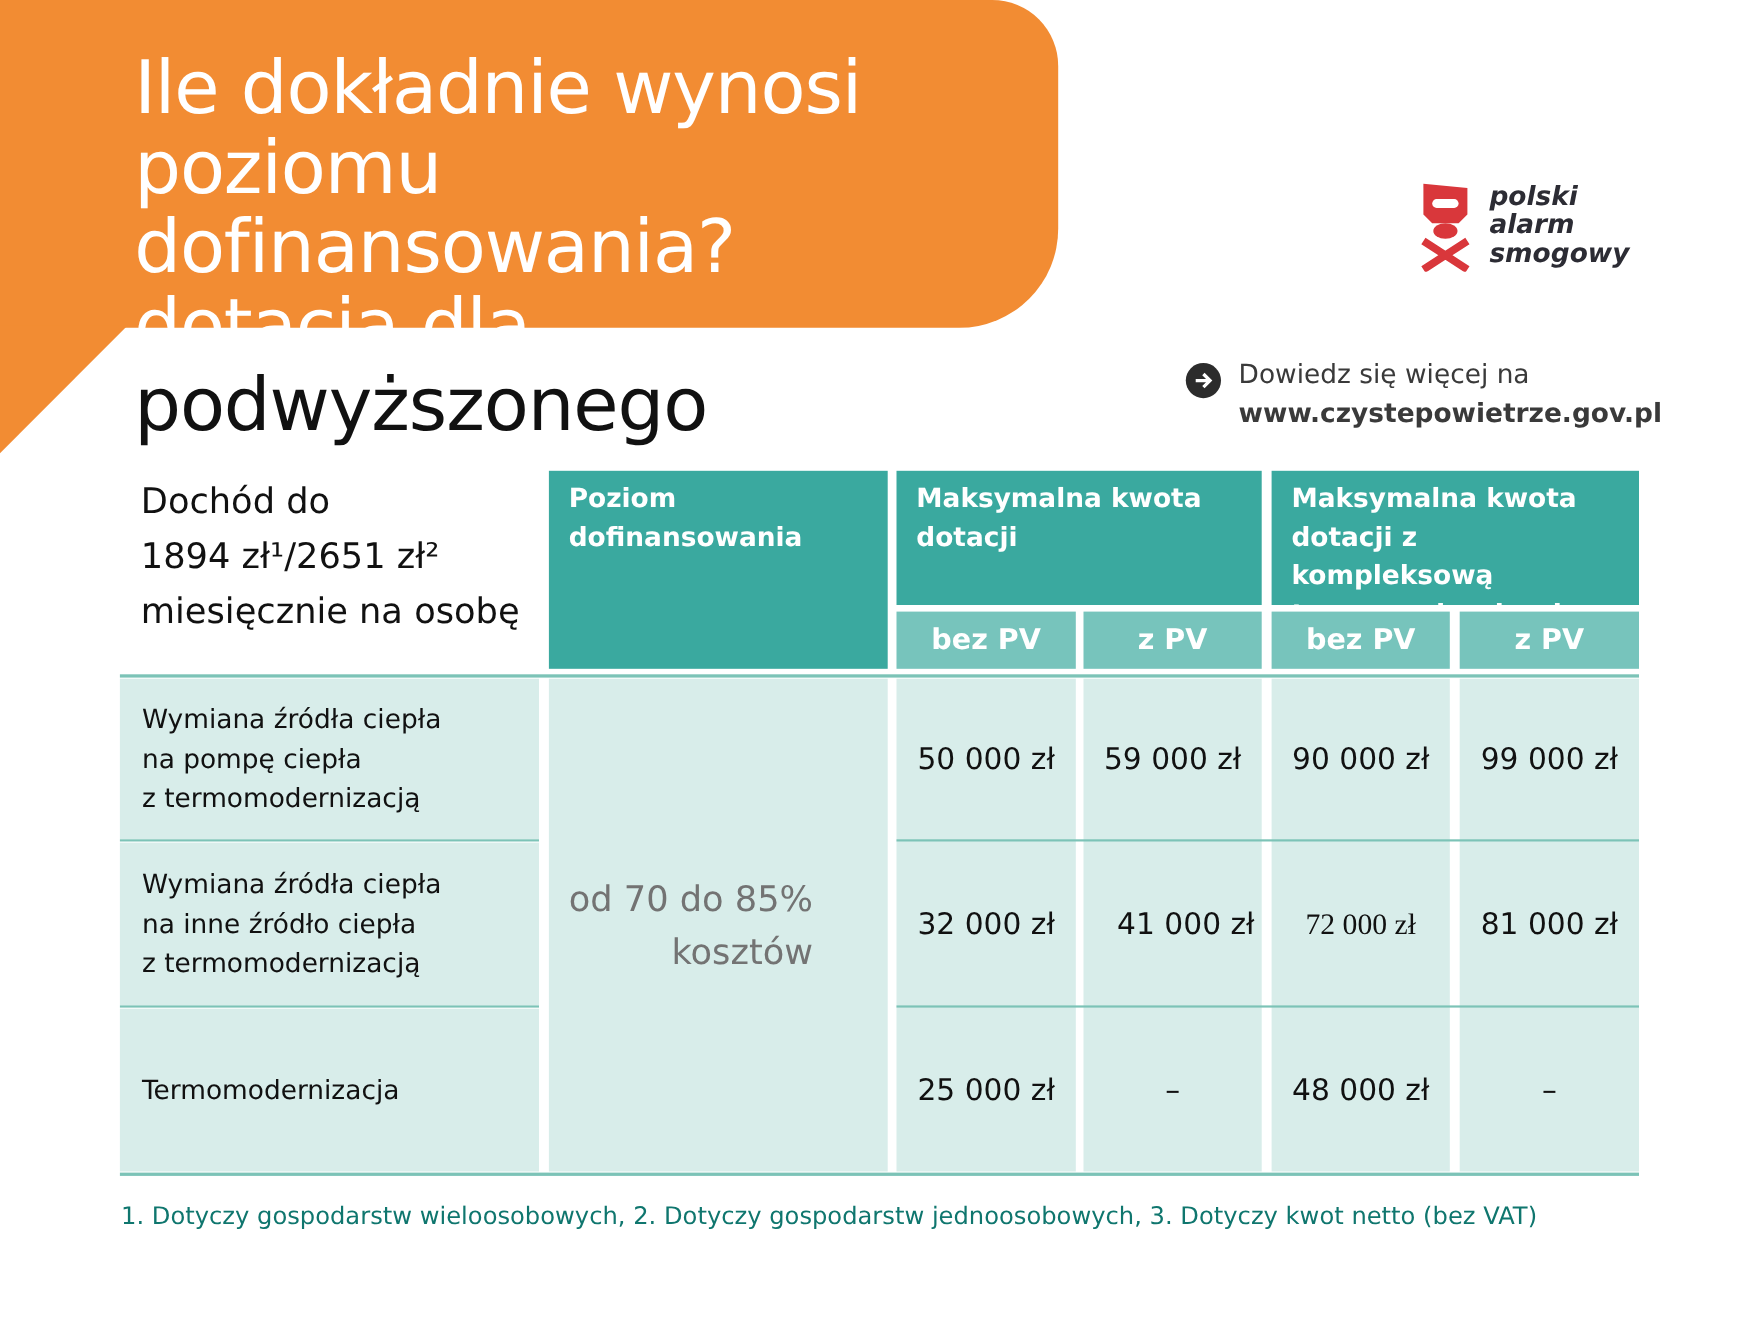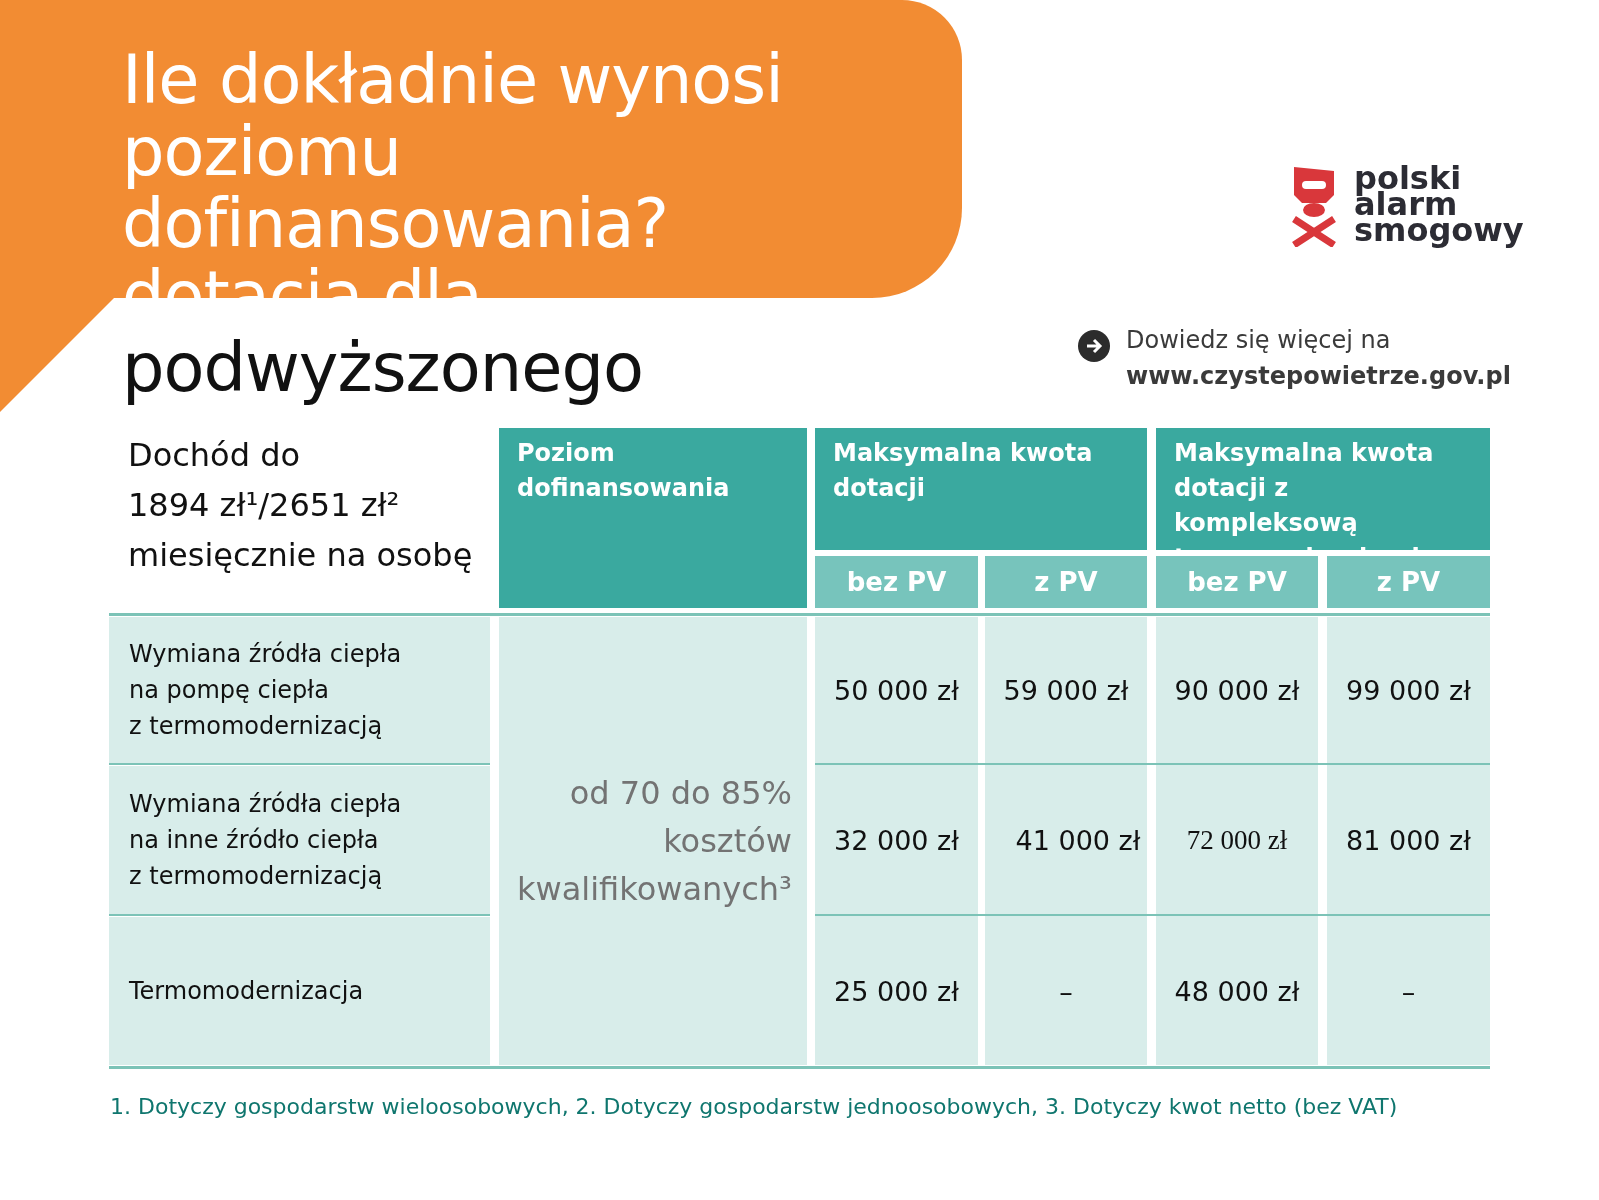--- a/index.html
+++ b/index.html
@@ -16,21 +16,21 @@
     border-top:116px solid #f28c33; border-right:116px solid transparent;
   }
   .title {
     position:absolute; left:122px; top:44px; width:840px;
     font-family:"DejaVu Sans", sans-serif; font-size:67px; line-height:72px; color:#ffffff;
     letter-spacing:-1px;
   }
   .title .dark { color:#111111; }
   .logo { position:absolute; left:1290px; top:165px; display:flex; align-items:flex-start; gap:16px; }
   .logo svg { width:48px; height:82px; }
-  .logo-text { font-family:"DejaVu Sans", sans-serif; font-weight:bold; font-size:32px; line-height:26px; color:#2c2c34; }
+  .logo-text { font-family:"DejaVu Sans", sans-serif; font-weight:bold; font-size:24px; line-height:26px; color:#2c2c34;font-style:italic; }
   .more { position:absolute; left:1078px; top:326px; }
   .more-icon { position:absolute; left:0; top:4px; width:32px; height:32px; border-radius:50%; background:#2c2c2c; display:flex; align-items:center; justify-content:center; }
   .more-line1 { position:absolute; left:48px; top:0; font-family:"DejaVu Sans", sans-serif; font-size:24px; color:#3a3a3a; white-space:nowrap; }
   .more-line2 { position:absolute; left:48px; top:36px; font-family:"DejaVu Sans", sans-serif; font-size:24px; font-weight:bold; color:#3a3a3a; white-space:nowrap; }
 
   .income { position:absolute; left:128px; top:430px; font-family:"DejaVu Sans", sans-serif; font-size:32px; line-height:50px; color:#111; }
   .hdr { position:absolute; background:#3aa99f; color:#fff; font-family:"DejaVu Sans", sans-serif; font-weight:bold; font-size:24px; line-height:35px; padding:8px 18px; box-sizing:border-box; }
   .sub { position:absolute; background:#77c4bc; color:#fff; font-family:"DejaVu Sans", sans-serif; font-weight:bold; font-size:26px; display:flex; align-items:center; justify-content:center; }
   .cell { position:absolute; background:#d8edea; box-sizing:border-box; }
   .rowlabel { font-family:"DejaVu Sans", sans-serif; font-size:24px; line-height:36px; color:#111; display:flex; align-items:center; padding-left:20px; }
@@ -106,21 +106,20 @@
   </div>
 </div>
 <div class="cell rowlabel" style="left:109px;top:917px;width:381px;height:148px;">
   <div>Termomodernizacja</div>
 </div>
 
 <div class="cell level" style="left:499px;top:617px;width:308px;height:448px;">
   <div>
     <div>od 70 do 85%</div>
     <div>kosztów</div>
-    <div>kwalifikowanych³</div>
   </div>
 </div>
 
 <div class="cell" style="left:815px;top:617px;width:163px;height:448px;"></div>
 <div class="cell" style="left:985px;top:617px;width:162px;height:448px;"></div>
 <div class="cell" style="left:1156px;top:617px;width:162px;height:448px;"></div>
 <div class="cell" style="left:1327px;top:617px;width:163px;height:448px;"></div>
 
 <div class="hline" style="left:109px;top:763px;width:381px;height:2px;"></div>
 <div class="hline" style="left:815px;top:763px;width:675px;height:2px;"></div>

